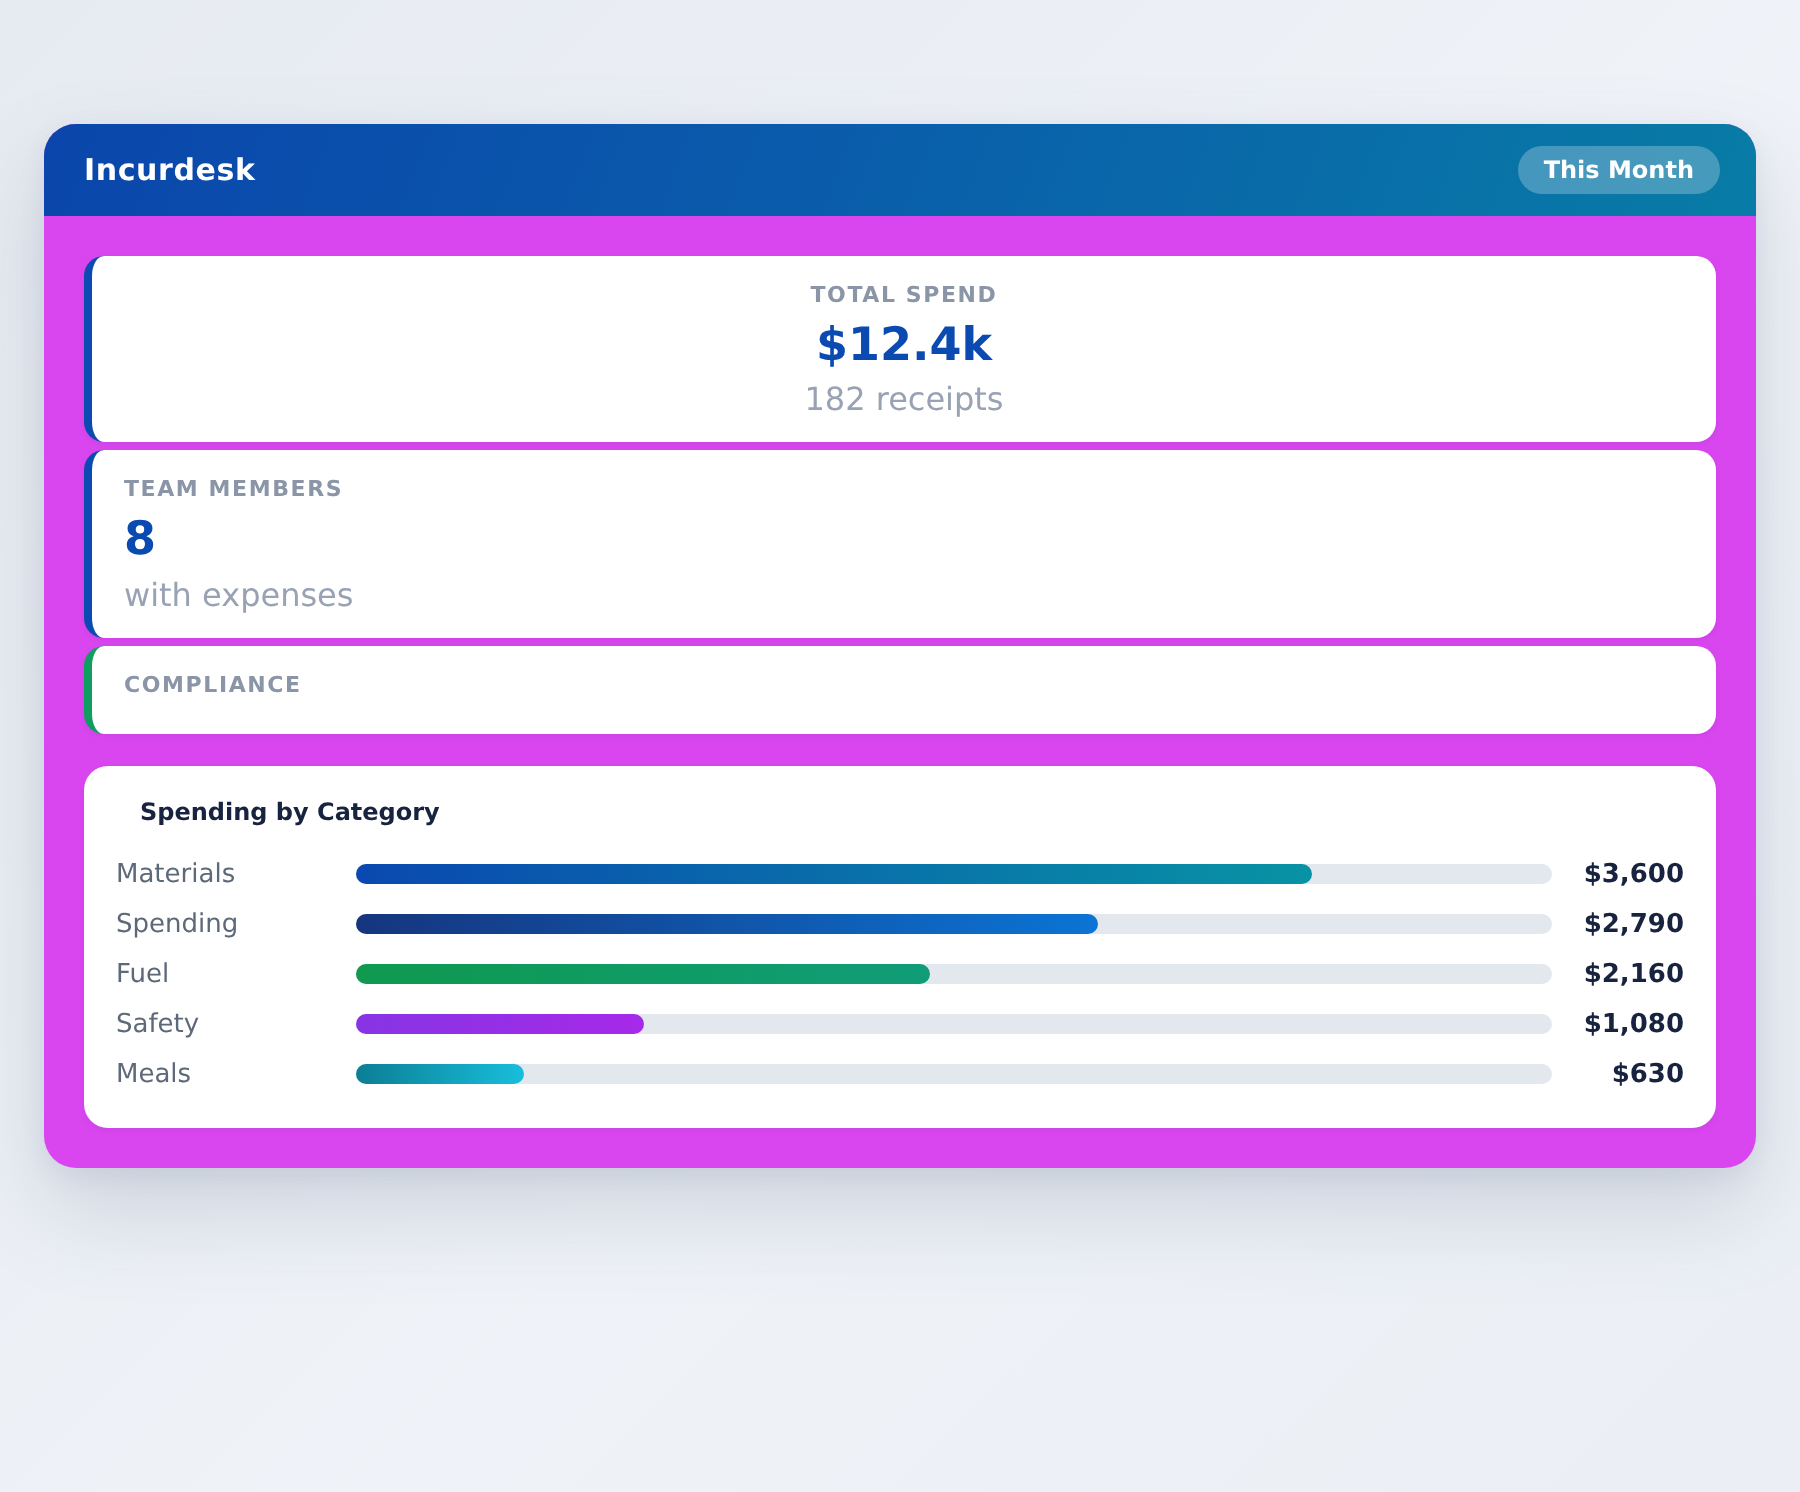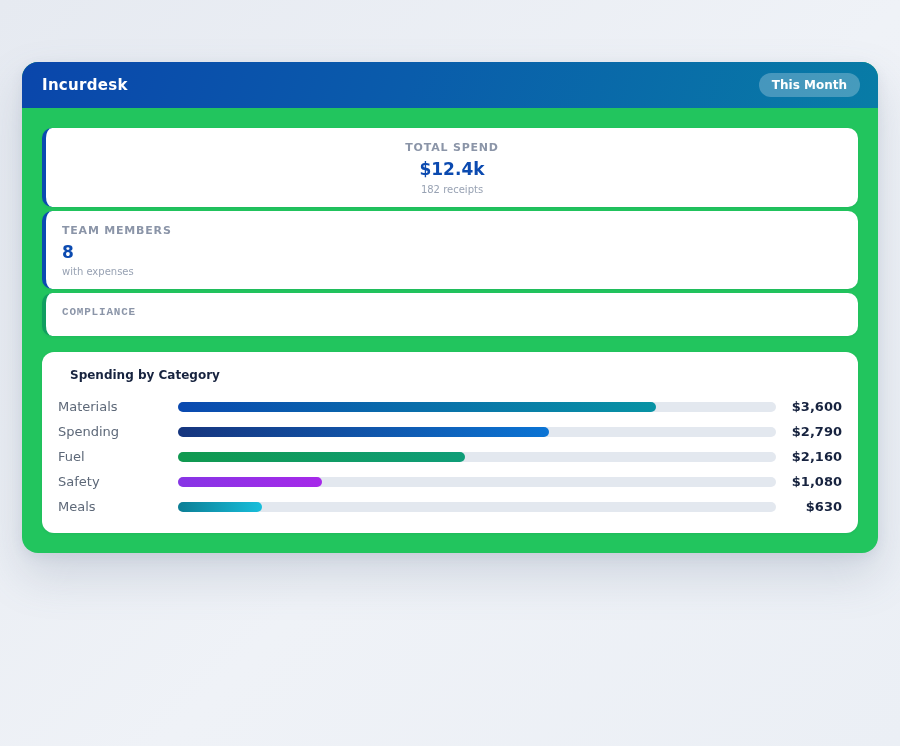--- a/index.html
+++ b/index.html
@@ -8,21 +8,21 @@
     font-family: "DejaVu Sans", "Liberation Sans", sans-serif;
     background: linear-gradient(135deg, #e6eaf1 0%, #eff2f7 55%, #ebeff5 100%);
     position: relative;
     overflow: hidden;
   }
   .app-panel {
     position: absolute;
     left: 22px; top: 62px;
     width: 856px;
     border-radius: 16px;
-    background: #22c55e;
+    background: #d946ef;
     box-shadow: 0 22px 45px rgba(96,112,140,0.22), 0 4px 12px rgba(96,112,140,0.10);
   }
   .app-header {
     height: 46px;
     display: flex; align-items: center; justify-content: space-between;
     padding: 0 18px 0 20px;
     background: linear-gradient(110deg, #0a46ab 0%, #0a5cab 45%, #087ca6 100%);
     border-radius: 16px 16px 0 0;
   }
   .app-title { color: #ffffff; font-weight: bold; font-size: 15px; letter-spacing: 0.3px; }
@@ -38,22 +38,22 @@
     border-radius: 10px;
     border-left: 4px solid #0b4ab0;
     padding: 13px 16px 12px;
     margin-bottom: 4px;
     box-shadow: 0 1px 3px rgba(20,40,80,0.07);
   }
   .stat-label {
     font-size: 11px; font-weight: bold; color: #8b95a8;
     letter-spacing: 0.8px; margin-bottom: 6px;
   }
-  .stat-value { font-size: 17px; font-weight: bold; line-height: 1.15; color: #0b4ab0; }
-  .stat-sub { font-size: 10px; color: #98a2b3; margin-top: 4px; }
+  .stat-value { font-size: 23px; font-weight: bold; line-height: 1.15; color: #0b4ab0; }
+  .stat-sub { font-size: 16px; color: #98a2b3; margin-top: 4px; }
   .chart-card {
     background: #ffffff;
     border-radius: 12px;
     padding: 16px 16px 14px;
     margin-top: 16px;
     box-shadow: 0 1px 3px rgba(20,40,80,0.07);
   }
   .chart-title { font-size: 12px; font-weight: bold; color: #17233f; margin-bottom: 12px; margin-left: 12px; }
   .chart-row { display: flex; align-items: center; height: 25px; }
   .cat-label { width: 120px; font-size: 13px; color: #5d6878; }
@@ -75,21 +75,21 @@
           <div class="stat-card" style="border-left-color: rgb(11, 74, 176); text-align: center;">
             <div class="stat-label">TOTAL SPEND</div>
             <div class="stat-value" style="color: rgb(11, 74, 176);">$12.4k</div>
             <div class="stat-sub">182 receipts</div>
           </div>
           <div class="stat-card" style="border-left-color: rgb(11, 74, 176);">
             <div class="stat-label">TEAM MEMBERS</div>
             <div class="stat-value" style="color: rgb(11, 74, 176);">8</div>
             <div class="stat-sub">with expenses</div>
           </div>
-          <div class="stat-card" style="border-left-color: rgb(15, 158, 95); font-family: Liberation Mono, monospace;">
+          <div class="stat-card" style="border-left-color: rgb(15, 158, 95);">
             <div class="stat-label">COMPLIANCE</div>
           </div>
         </div>
       <div class="chart-card">
         <div class="chart-title">Spending by Category</div>
         <div id="chart-rows">
             <div class="chart-row">
               <div class="cat-label">Materials</div>
               <div class="bar-track">
                 <div class="bar-fill" style="width: 80%; background: linear-gradient(90deg, rgb(10, 73, 176), rgb(8, 147, 164));"></div>

